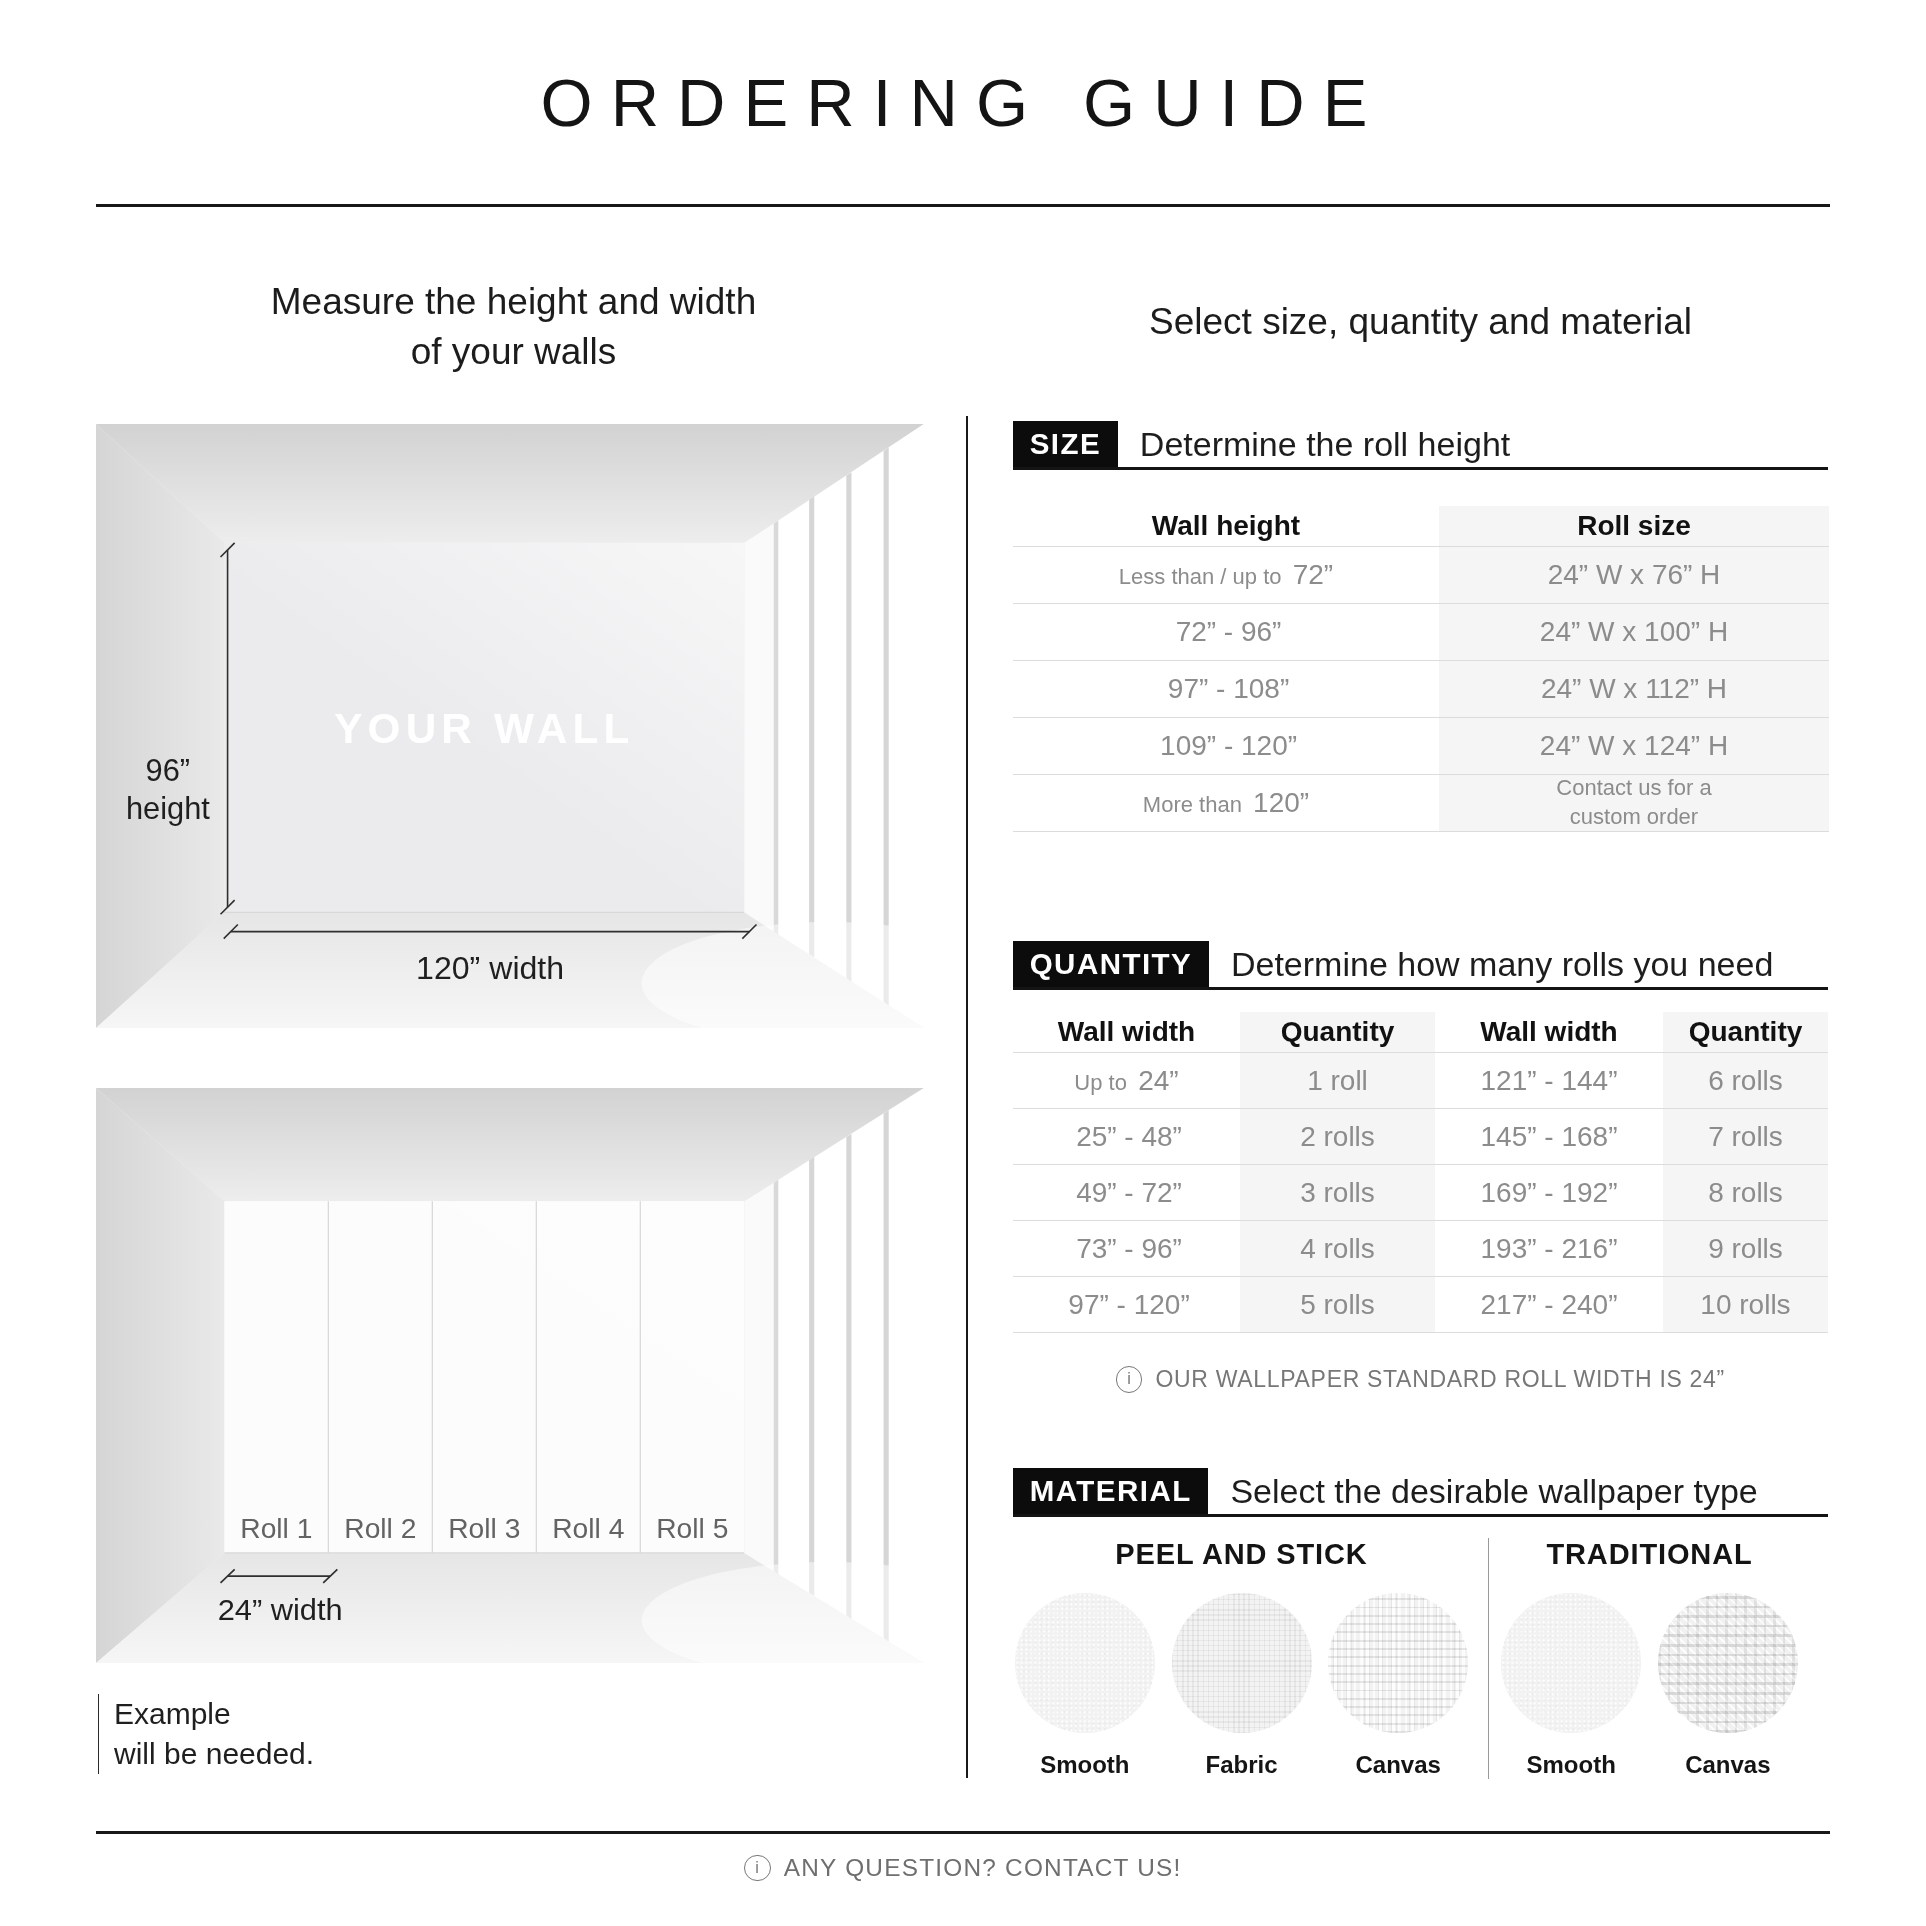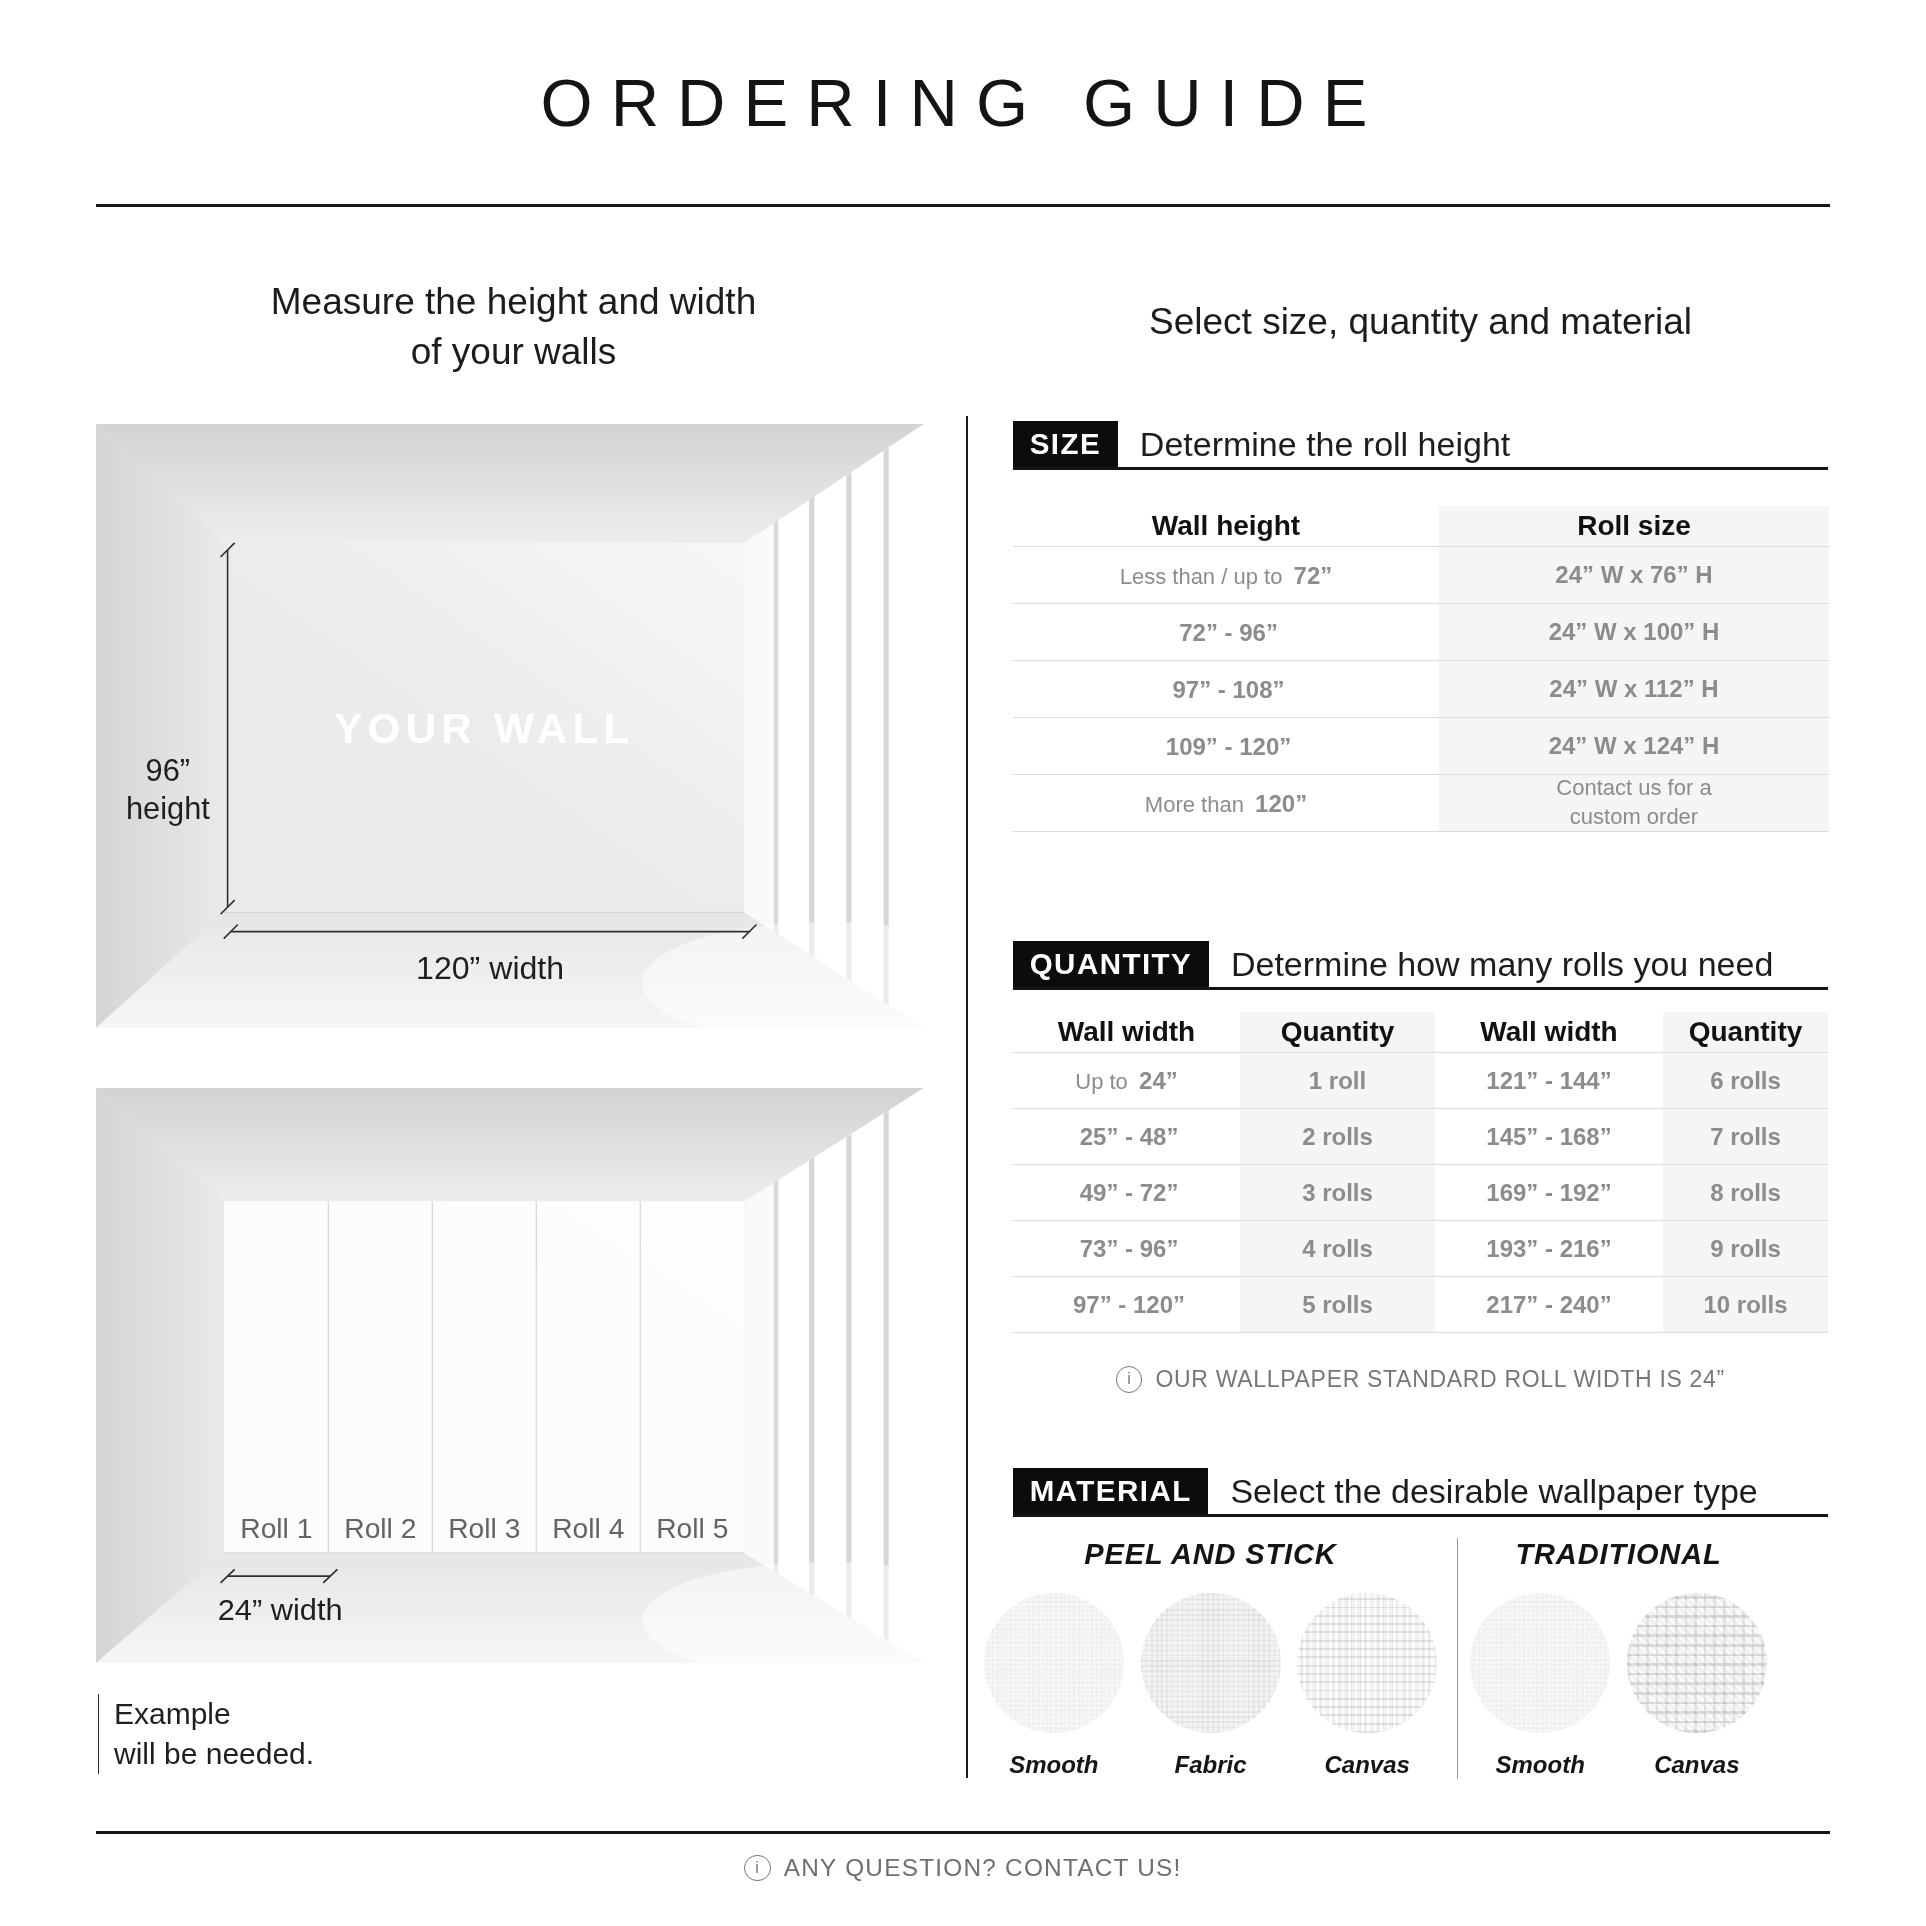--- a/index.html
+++ b/index.html
@@ -33,32 +33,32 @@
 
   .size-head{top:421px;}
   .qty-head{top:941px;}
   .mat-head{top:1468px;}
 
   .gtable{position:absolute;left:1013px;display:grid;}
   .size-table{top:506px;grid-template-columns:426px 390px;grid-template-rows:41px repeat(5,57px);}
   .qty-table{top:1012px;grid-template-columns:227px 195px 228px 165px;grid-template-rows:41px repeat(5,56px);}
   .cell{display:flex;align-items:center;justify-content:center;text-align:center;
         border-bottom:1.3px solid #dcdcdc;color:#8c8c8c;font-size:27px;}
-  .cell .val{font-size:24px;font-weight:bold;}
+  .cell .val{font-size:28px;}
   .cell .pre{font-size:22px;margin-right:5.1px;}
   .cell.head{color:#111;font-size:28px;font-weight:700;}
   .cell.shade{background:#f5f5f5;}
   .cell .small2{font-size:22px;line-height:1.3;max-width:199px;}
 
   .note{position:absolute;left:1013px;top:1366px;width:815px;display:flex;align-items:center;
         justify-content:center;gap:13px;color:#777;font-size:23px;letter-spacing:0.03em;}
   .info-icon{display:inline-flex;width:24.4px;height:24.4px;border:1.9px solid #777;border-radius:50%;
         align-items:center;justify-content:center;font-size:16px;color:#777;flex:0 0 auto;font-weight:400;}
 
-  .mat-groups{position:absolute;left:964px;top:1538px;width:815px;display:flex;font-style:italic;}
+  .mat-groups{position:absolute;left:995px;top:1538px;width:815px;display:flex;}
   .mat-group{display:flex;flex-direction:column;align-items:center;}
   .mat-group1{width:493px;border-right:1.3px solid #9a9a9a;}
   .mat-group2{flex:1;}
   .mat-title{font-size:29px;font-weight:700;letter-spacing:0.03em;color:#141414;}
   .swatches{display:flex;gap:16.7px;margin-top:22px;}
   .swatch-wrap{display:flex;flex-direction:column;align-items:center;}
   .swatch{width:140px;height:140px;border-radius:50%;}
   .swatch-label{margin-top:18px;font-size:24px;font-weight:600;color:#151515;}
   .tex-smooth{background-color:#f2f2f2;
         background-image:radial-gradient(rgba(0,0,0,0.03) 1px,transparent 1px),

